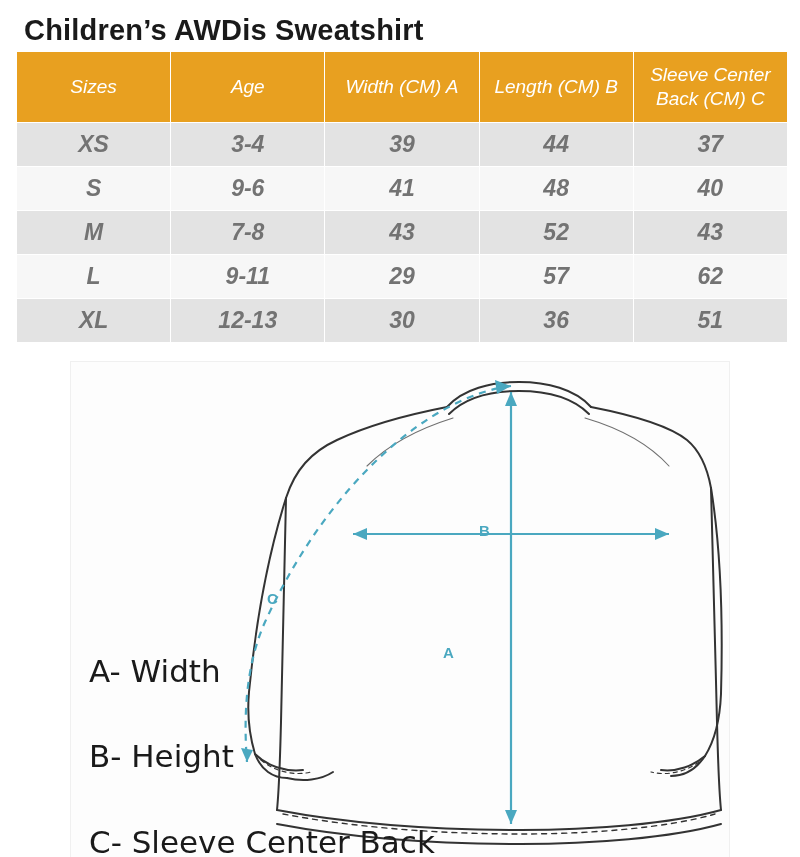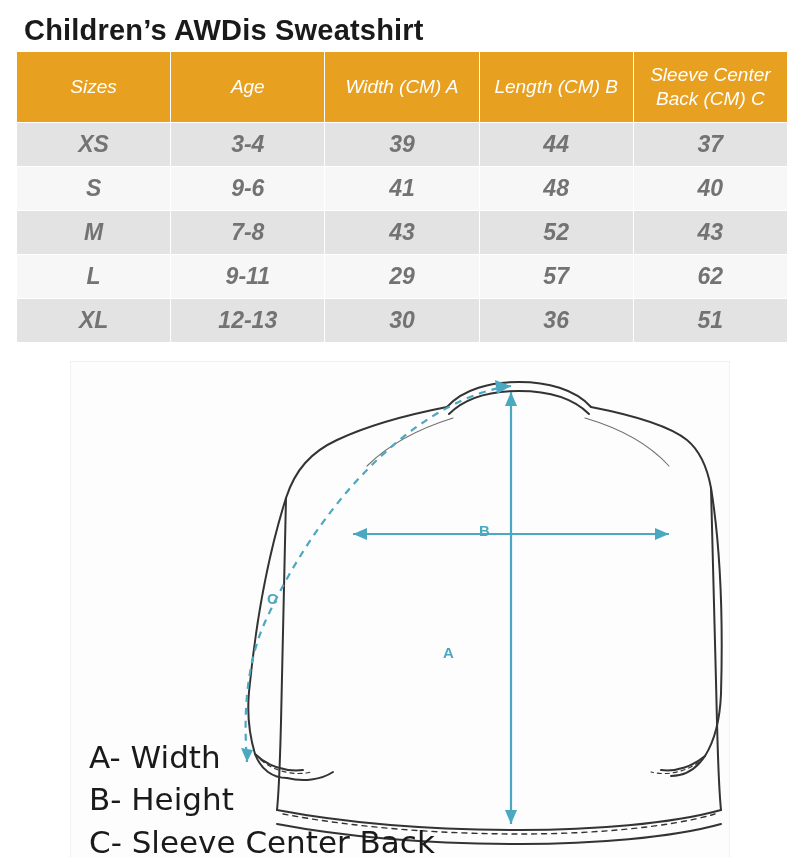--- a/index.html
+++ b/index.html
@@ -70,21 +70,21 @@
   .legend {
     position: absolute;
     left: 18px;
     bottom: 14px;
     font-size: 31px;
     line-height: 1.38;
     color: #1a1a1a;
     font-family: "DejaVu Sans", sans-serif;
     font-weight: 400;
   }
-  .legend div { white-space: nowrap; }
+  .legend div { white-space: nowrap; margin-top: 43px; }
   .dim-label {
     position: absolute;
     color: #4aa8c0;
     font-size: 15px;
     font-weight: bold;
     font-family: "Liberation Sans", sans-serif;
   }
   .svg-wrap {
     position: absolute;
     left: 0; top: 0;

